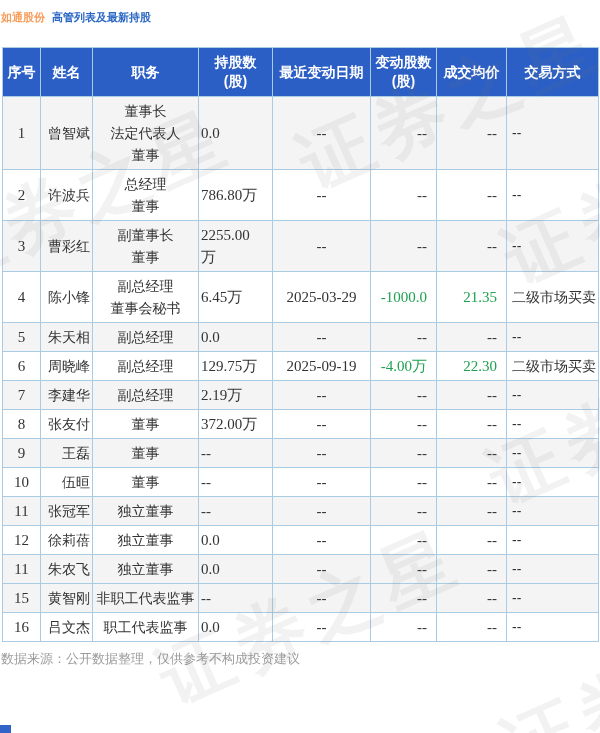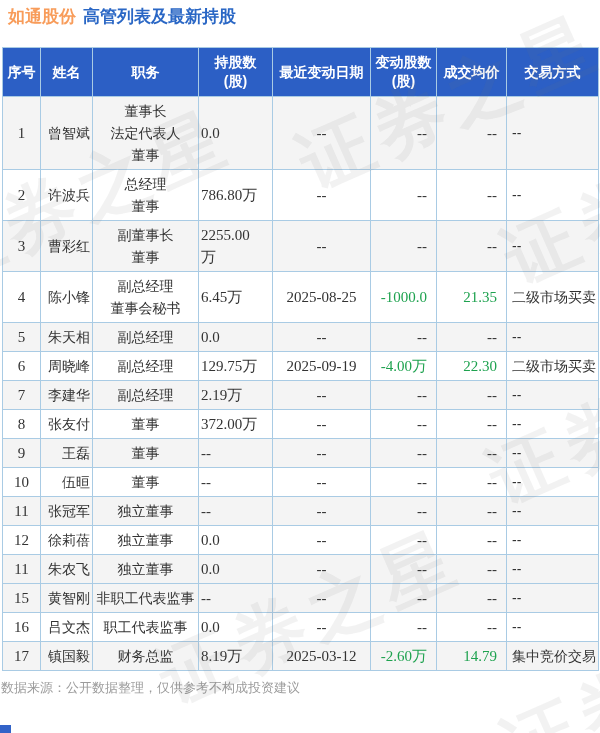--- a/index.html
+++ b/index.html
@@ -1,20 +1,20 @@
 <!DOCTYPE html>
 <html><head>
 <meta charset="utf-8">
 <style>
   html,body{margin:0;padding:0;}
   body{
     width:600px;height:733px;position:relative;overflow:hidden;
     background:#ffffff;font-family:"Liberation Sans",sans-serif;
   }
-  .title-bar{margin:7px 0 11px 8px;font-size:17px;font-weight:bold;line-height:20px;}
+  .title-bar{margin:7px 0 11px 1px;font-size:11px;font-weight:bold;line-height:20px;}
   .title-company{color:#f89c5a;}
   .title-text{color:#2a67c5;margin-left:7px;}
 
   table{border-collapse:collapse;table-layout:fixed;width:596px;margin-left:2px;margin-top:20px;}
   th,td{border:1px solid #a9cbe4;overflow:hidden;}
   thead th{
     background:#2c5fc5;color:#ffffff;font-size:14px;font-weight:bold;
     height:48px;padding:0 2px;white-space:pre-line;line-height:19px;text-align:center;
   }
   td{font-size:14px;color:#333333;padding:3px 2px;line-height:22px;background:#ffffff;}
@@ -108,21 +108,21 @@
     <td class="c-price num">--</td>
     <td class="c-method">--</td>
   </tr>
 
   <tr>
     <td class="c-no num">4</td>
     <td class="c-name">陈小锋</td>
     <td class="c-pos">副总经理
 董事会秘书</td>
     <td class="c-shares num">6.45万</td>
-    <td class="c-date num">2025-08-25</td>
+    <td class="c-date num">2025-03-29</td>
     <td class="c-change num green">-1000.0</td>
     <td class="c-price num green">21.35</td>
     <td class="c-method">二级市场买卖</td>
   </tr>
 
   <tr class="alt">
     <td class="c-no num">5</td>
     <td class="c-name">朱天相</td>
     <td class="c-pos">副总经理</td>
     <td class="c-shares num">0.0</td>
@@ -236,30 +236,20 @@
     <td class="c-no num">16</td>
     <td class="c-name">吕文杰</td>
     <td class="c-pos">职工代表监事</td>
     <td class="c-shares num">0.0</td>
     <td class="c-date num">--</td>
     <td class="c-change num">--</td>
     <td class="c-price num">--</td>
     <td class="c-method">--</td>
   </tr>
 
-  <tr class="alt">
-    <td class="c-no num">17</td>
-    <td class="c-name">镇国毅</td>
-    <td class="c-pos">财务总监</td>
-    <td class="c-shares num">8.19万</td>
-    <td class="c-date num">2025-03-12</td>
-    <td class="c-change num green">-2.60万</td>
-    <td class="c-price num green">14.79</td>
-    <td class="c-method">集中竞价交易</td>
-  </tr>
 </tbody>
 </table>
 
 <div class="footer">数据来源：公开数据整理，仅供参考不构成投资建议</div>
 
 <div class="watermarks">
   <span class="wm" style="left:290px;top:55px">证券之星</span>
   <span class="wm" style="left:-80px;top:150px">证券之星</span>
   <span class="wm" style="left:495px;top:150px">证券之星</span>
   <span class="wm" style="left:480px;top:370px">证券之星</span>

